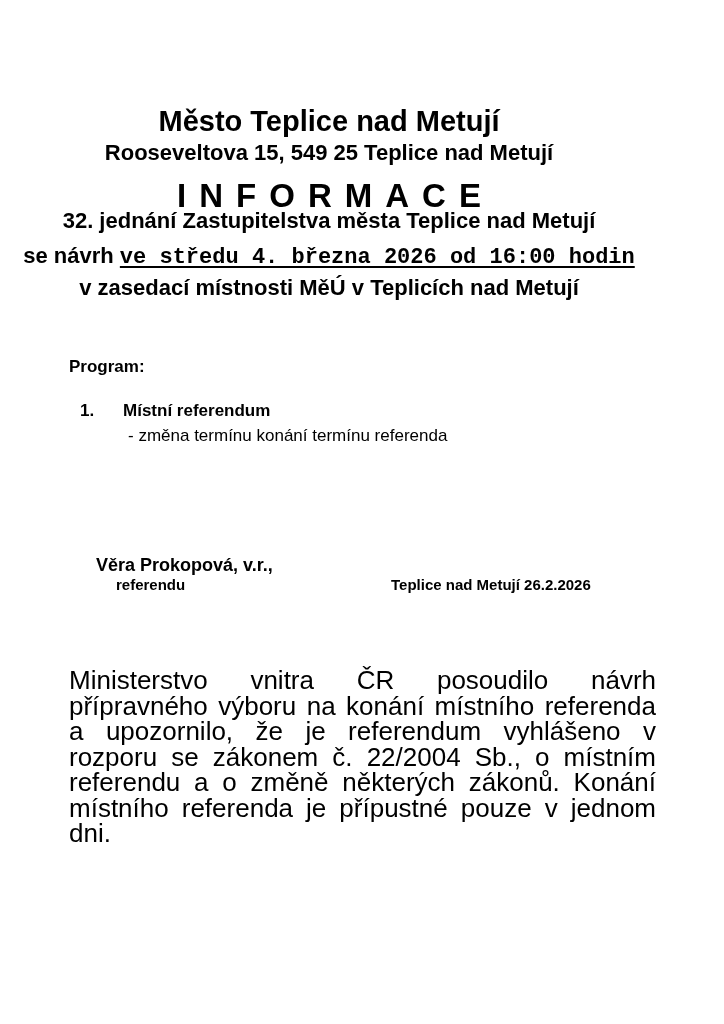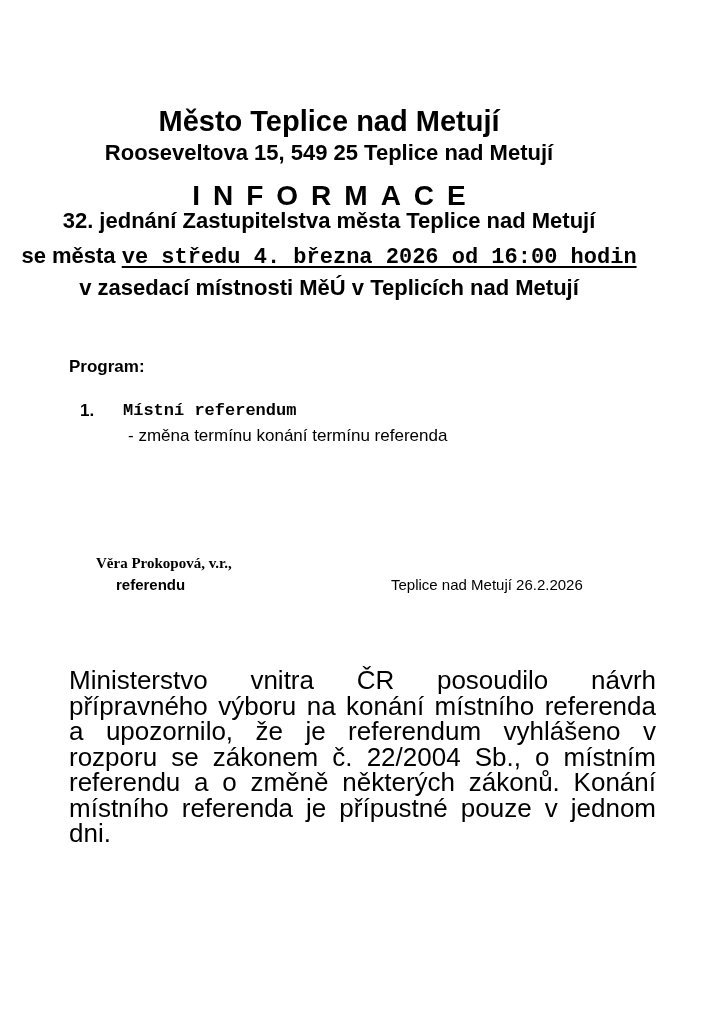--- a/index.html
+++ b/index.html
@@ -24,21 +24,21 @@
       line-height: 34px;
     }
     .address {
       top: 139px;
       font-size: 22px;
       font-weight: bold;
       line-height: 28px;
     }
     .informace {
       top: 174px;
-      font-size: 28px;
+      font-size: 33px;
       font-weight: bold;
       line-height: 44px;
       letter-spacing: 13px;
       padding-left: 13px;
       box-sizing: border-box;
       text-align: center;
     }
     .info-line {
       font-size: 22px;
       font-weight: bold;
@@ -58,45 +58,43 @@
       left: 80px;
       top: 401px;
       font-size: 17px;
       font-weight: bold;
     }
     .item-title {
       left: 123px;
       top: 401px;
       font-size: 17px;
       font-weight: bold;
-      font-family: Liberation Mono, monospace;
     }
     .item-sub {
       left: 128px;
       top: 426px;
       font-size: 17px;
     }
     .sig-name {
       left: 96px;
       top: 555px;
-      font-size: 15px;
+      font-size: 18px;
       font-weight: bold;
-      font-family: Liberation Serif, serif;
     }
     .sig-role {
       left: 116px;
       top: 576px;
       font-size: 15px;
       font-weight: bold;
     }
     .sig-place {
       left: 391px;
       top: 576px;
       font-size: 15px;
-      font-weight: normal;
+      font-weight: bold;
       text-align: right;
     }
     .notice {
       left: 69px;
       top: 668px;
       width: 587px;
       font-size: 26px;
       line-height: 25.5px;
       text-align: justify;
       white-space: normal;
@@ -104,21 +102,21 @@
   </style>
 </head>
 <body>
 
 <div class="abs center title">Město Teplice nad Metují</div>
 <div class="abs center address">Rooseveltova 15, 549 25 Teplice nad Metují</div>
 <div class="abs center informace">INFORMACE</div>
 
 <div class="abs center info-line l1">32. jednání Zastupitelstva města Teplice nad Metují</div>
 <div class="abs center info-line l2">
-  <span>se města </span><span class="underline">ve středu 4. března 2026 od 16:00 hodin</span>
+  <span>se návrh </span><span class="underline">ve středu 4. března 2026 od 16:00 hodin</span>
 </div>
 <div class="abs center info-line l3">v zasedací místnosti MěÚ v Teplicích nad Metují</div>
 
 <div class="abs program-label">Program:</div>
 <div class="abs item-num">1.</div>
 <div class="abs item-title">Místní referendum</div>
 <div class="abs item-sub">- změna termínu konání termínu referenda</div>
 
 <div class="abs sig-name">Věra Prokopová, v.r.,</div>
 <div class="abs sig-role">referendu</div>

